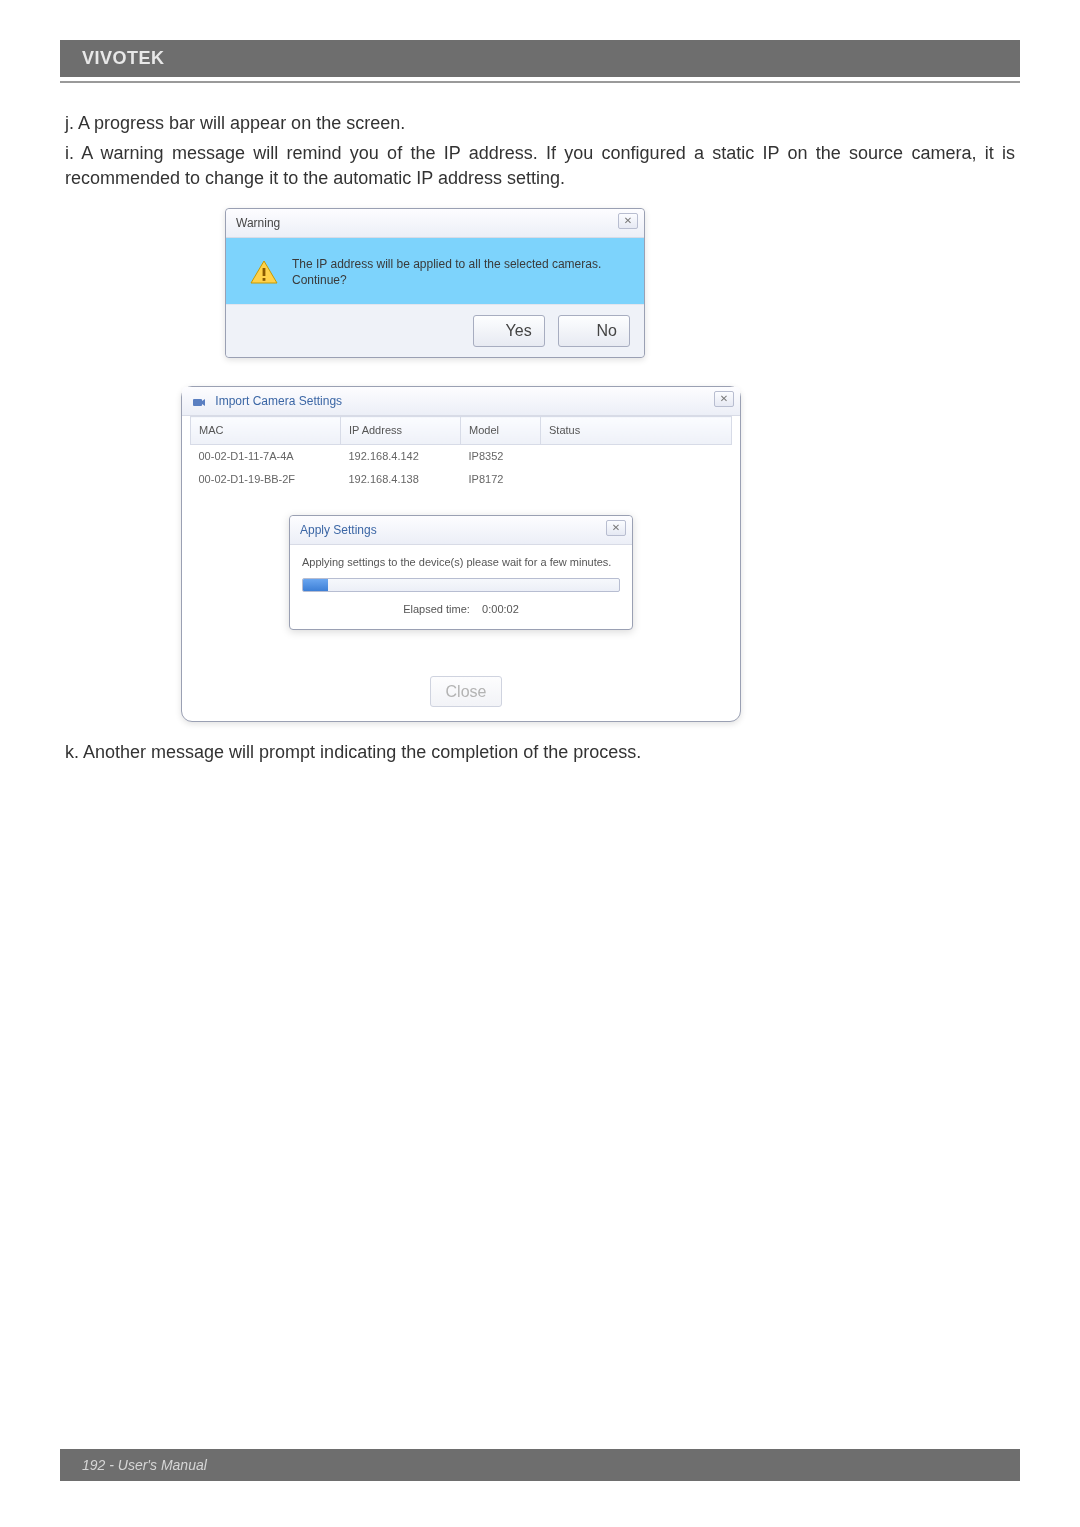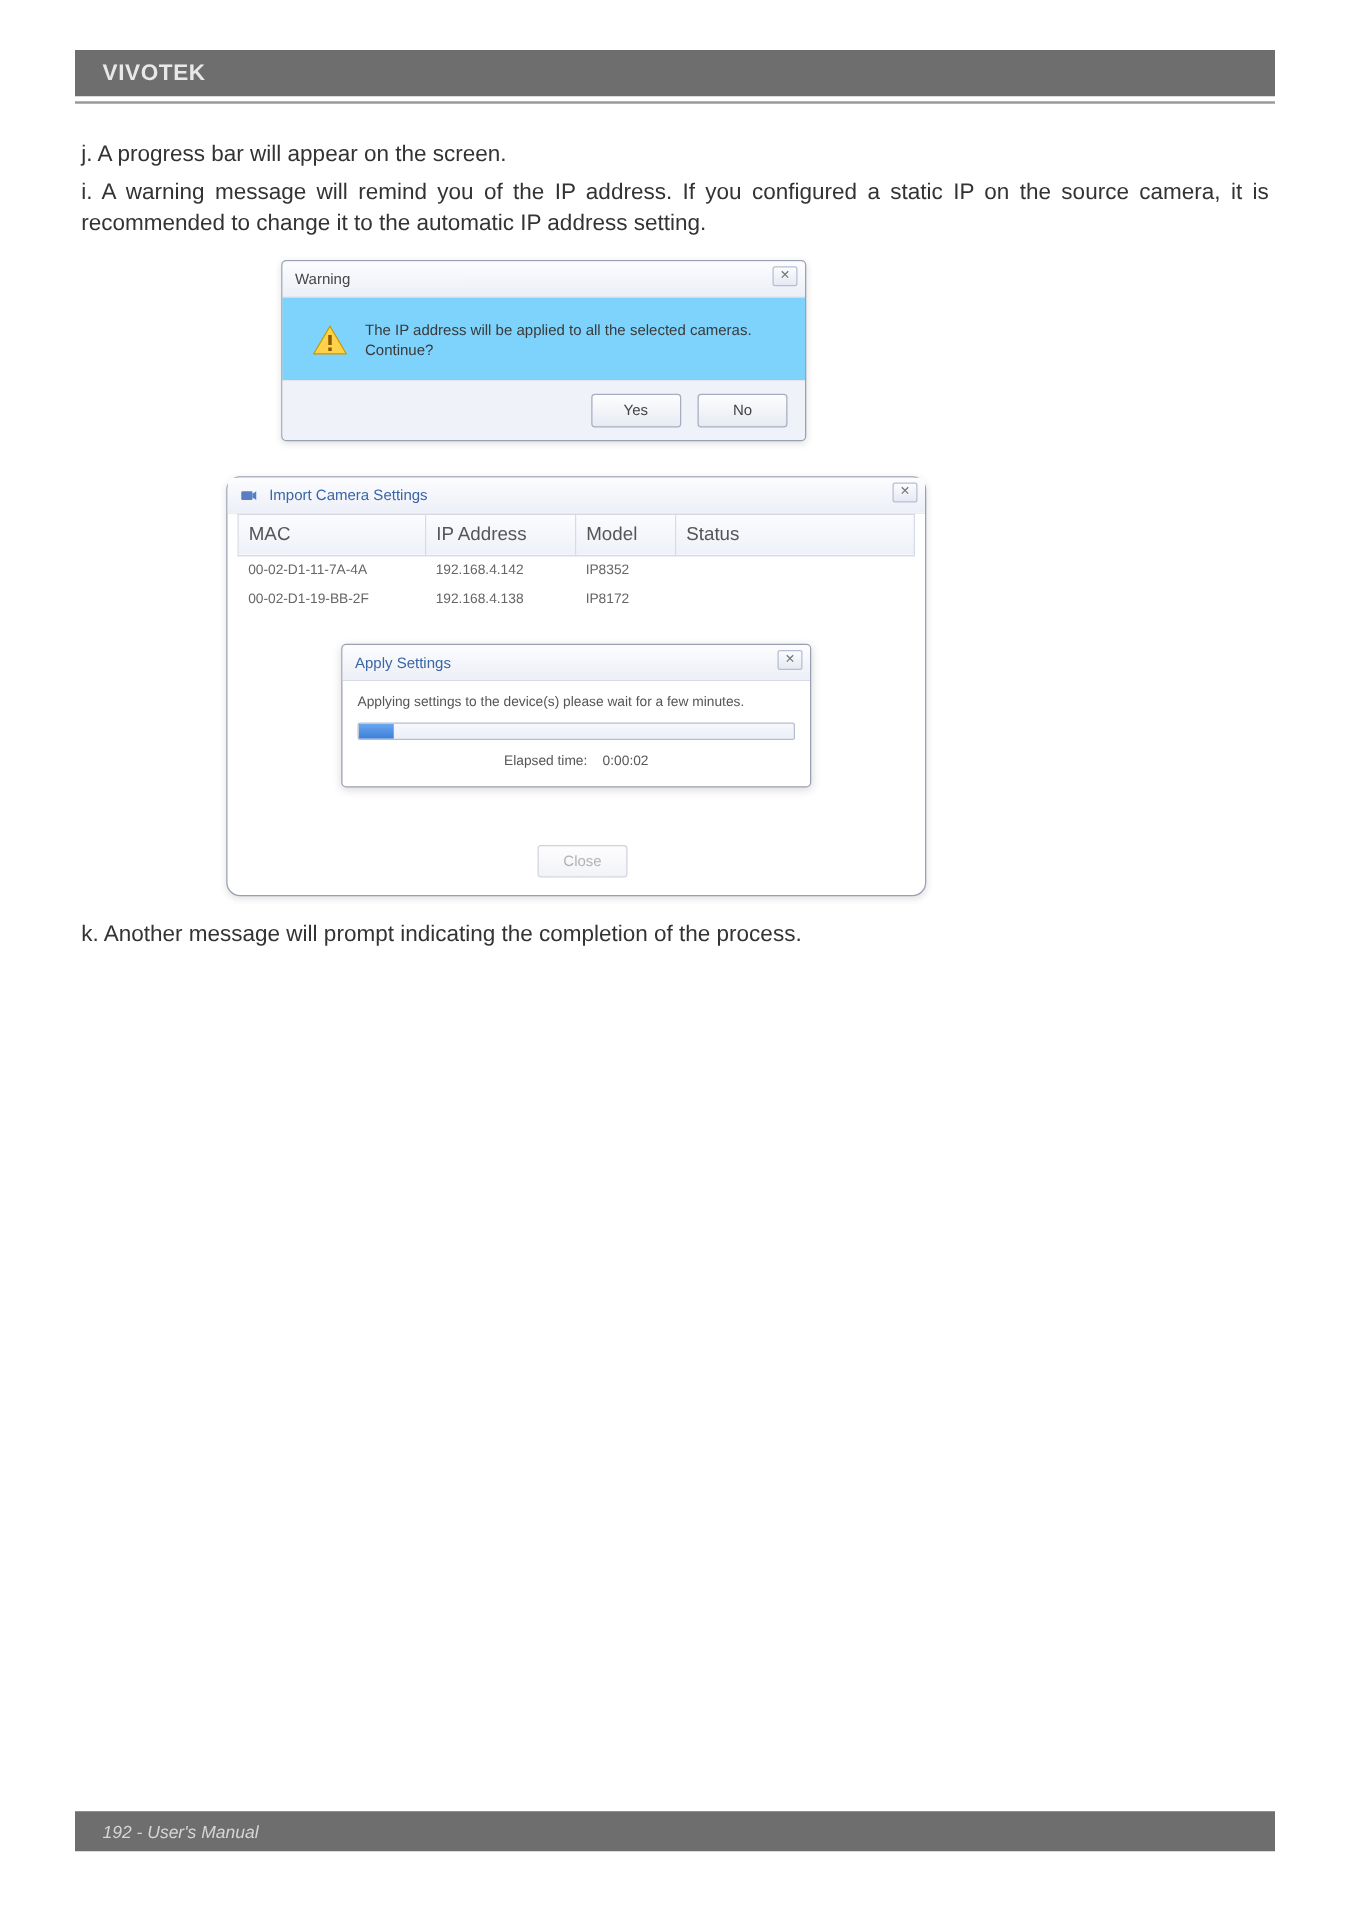--- a/index.html
+++ b/index.html
@@ -94,22 +94,21 @@
     background: #eff2f8;
     padding: 10px 14px;
     text-align: right;
     border-top: 1px solid #e2e5ee;
     border-radius: 0 0 4px 4px;
   }
   .btn {
     display: inline-block;
     min-width: 72px;
     padding: 4px 12px;
-    font-size: 12px;
-    text-align: center;
+    font-size: 16px;
     border: 1px solid #a7adc0;
     border-radius: 3px;
     background: linear-gradient(#fdfeff,#e7eaf2);
     margin-left: 10px;
     color: #444;
     cursor: pointer;
   }
 
   
   .import-dialog {
@@ -136,36 +135,36 @@
     font-size: 11px;
     color: #555;
   }
   .tbl th {
     text-align: left;
     font-weight: normal;
     padding: 6px 8px;
     background: linear-gradient(#fbfcff,#eef1f8);
     border: 1px solid #d7dbe7;
     color: #555;
-    font-size: 15px;
+    font-size: 11px;
   }
   .tbl td {
     padding: 4px 8px;
     font-family: "Segoe UI", Arial, sans-serif;
     font-size: 11px;
     color: #666;
   }
   .col-mac { width: 150px; }
   .col-ip { width: 120px; }
   .col-model { width: 80px; }
   .col-status { width: auto; }
 
   .apply-overlay {
     position: relative;
-    width: 376px;
+    width: 344px;
     margin: 24px auto 40px auto;
     border: 1px solid #9aa0b3;
     border-radius: 4px;
     background: #fff;
     box-shadow: 0 2px 8px rgba(0,0,0,0.15);
   }
   .apply-overlay .title { background: linear-gradient(#fdfdff,#eceff7); }
   .apply-body { padding: 10px 12px 12px 12px; font-size: 11px; color: #555; }
   .progress {
     height: 14px;

